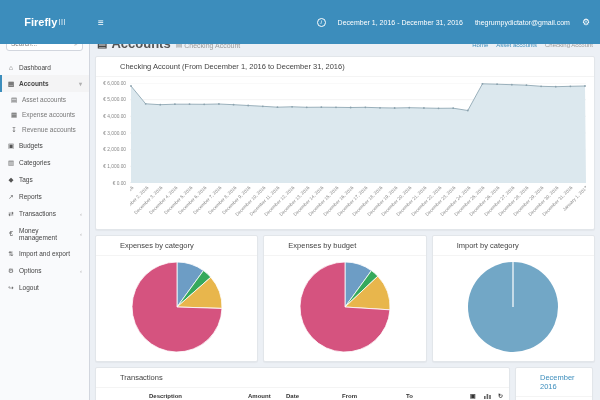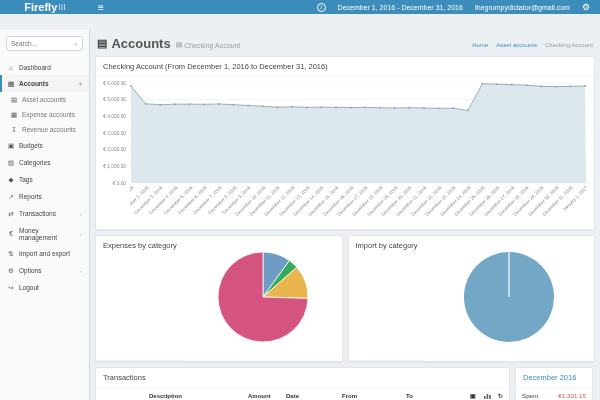--- a/index.html
+++ b/index.html
@@ -1,20 +1,20 @@
 <!DOCTYPE html>
 <html><head>
 <meta charset="utf-8">
 <style>
   *{box-sizing:border-box;margin:0;padding:0}
   html,body{width:600px;height:400px;overflow:hidden}
   body{font-family:"Liberation Sans",sans-serif;background:#ecf0f5;color:#444}
 
   
-  .topbar{position:fixed;top:0;left:0;width:600px;height:14px;background:#3c8dbc;display:flex;align-items:center;z-index:20}
+  .topbar{position:fixed;top:0;left:0;width:600px;height:44px;background:#3c8dbc;display:flex;align-items:center;z-index:20}
   .logo{width:90px;height:30px;display:flex;align-items:center;justify-content:center;color:#fff;font-size:11px;font-weight:bold}
   .logo .suffix{font-weight:normal;opacity:.75;margin-left:1px;font-size:9px}
   .toggle{color:#fff;font-size:10px;padding:0 8px;cursor:pointer}
   .nav-right{margin-left:auto;display:flex;align-items:center;gap:12px;padding-right:10px;color:#fff;font-size:7px}
   .info-badge{width:9px;height:9px;border:1px solid #fff;border-radius:50%;font-size:6px;display:flex;align-items:center;justify-content:center;font-style:italic}
   .gear{font-size:9px}
 
   
   .sidebar{position:fixed;top:30px;left:0;bottom:0;width:90px;background:#f9fafc;border-right:1px solid #d2d6de;z-index:10}
   .search-box{margin:6px 6px 8px 6px;display:flex;align-items:center;border:1px solid #d2d6de;border-radius:3px;background:#fff;padding:3px 4px}
@@ -30,36 +30,36 @@
   .main{margin-left:90px;margin-top:30px;padding:4px 5px 0 5px}
   .content-header{display:flex;align-items:baseline;padding:2px 2px 5px 2px}
   .page-title{font-size:13px;font-weight:bold;color:#555;display:flex;align-items:center;gap:4px}
   .page-title .big-icon{font-size:11px;color:#444}
   .page-sub{font-size:7px;color:#9a9a9a;margin-left:5px;display:flex;align-items:center;gap:2px}
   .breadcrumb{margin-left:auto;font-size:6px;display:flex;gap:8px}
   .breadcrumb a{color:#3c8dbc;text-decoration:none;cursor:pointer}
   .breadcrumb .current{color:#999}
 
   .box{background:#fff;border:1px solid #e2e6ea;border-radius:2px;box-shadow:0 1px 1px rgba(0,0,0,.04)}
-  .box-title{font-size:7.5px;color:#444;padding:5px 7px;border-bottom:1px solid #f4f4f4}
+  .box-title{font-size:7.5px;color:#444;padding:5px 24px;border-bottom:1px solid #f4f4f4}
   a.box-title-link{color:#3c8dbc;text-decoration:none;cursor:pointer;display:block}
 
   
   .chart-box{margin-bottom:5px}
   .chart-wrap{display:grid;grid-template-columns:32px 1fr;padding:6px 8px 2px 2px}
   .ylabels{position:relative;height:100px}
   .ylabels span{position:absolute;right:4px;font-size:4.8px;color:#888;white-space:nowrap}
   .plot{position:relative;height:100px}
   .plot svg{display:block;width:100%;height:100px}
   .xlabels{position:relative;height:44px;grid-column:2;overflow:hidden}
   .xlabels span{position:absolute;top:2px;width:60px;text-align:right;font-size:4.6px;color:#888;transform:rotate(-45deg);transform-origin:100% 0;white-space:nowrap}
 
   
   .pie-row{display:flex;gap:5px;margin-bottom:5px}
-  .pie-box{flex:1;height:127px;display:flex;flex-direction:row}
+  .pie-box{flex:1;height:127px;display:flex;flex-direction:column}
   .pie-body{flex:1;display:flex;align-items:center;justify-content:center}
   .pie-body svg{width:96px;height:96px}
 
   
   .bottom-row{display:flex;gap:5px;align-items:flex-start}
   .tx-box{width:415px}
   .tx-table{width:100%;border-collapse:collapse;font-size:6px}
   .tx-table th{text-align:left;color:#333;padding:4px 3px;border-bottom:1px solid #f4f4f4;font-size:6px}
   .hicon{color:#666;font-size:6.5px;text-align:center}
   .hicon svg{vertical-align:middle}
@@ -271,20 +271,31 @@
       <div class="pie-body">
           <div><svg viewBox="0 0 96 96">
               <path d="M48 48 L48.00 3.00 A45 45 0 0 1 74.45 11.59 Z" fill="#6d9dc5" stroke="#fff" stroke-width="0.8"></path>
               <path d="M48 48 L74.45 11.59 A45 45 0 0 1 81.75 18.24 Z" fill="#35a95c" stroke="#fff" stroke-width="0.8"></path>
               <path d="M48 48 L81.75 18.24 A45 45 0 0 1 92.98 49.41 Z" fill="#e8b64c" stroke="#fff" stroke-width="0.8"></path>
               <path d="M48 48 L92.98 49.41 A45 45 0 1 1 48.00 3.00 Z" fill="#d5537f" stroke="#fff" stroke-width="0.8"></path>
             </svg></div>
         </div>
     </div>
     <div class="box pie-box">
+      <div class="box-title">Expenses by budget</div>
+      <div class="pie-body">
+          <div><svg viewBox="0 0 96 96">
+              <path d="M48 48 L48.00 3.00 A45 45 0 0 1 74.45 11.59 Z" fill="#6d9dc5" stroke="#fff" stroke-width="0.8"></path>
+              <path d="M48 48 L74.45 11.59 A45 45 0 0 1 80.80 17.20 Z" fill="#35a95c" stroke="#fff" stroke-width="0.8"></path>
+              <path d="M48 48 L80.80 17.20 A45 45 0 0 1 92.91 50.83 Z" fill="#e8b64c" stroke="#fff" stroke-width="0.8"></path>
+              <path d="M48 48 L92.91 50.83 A45 45 0 1 1 48.00 3.00 Z" fill="#d5537f" stroke="#fff" stroke-width="0.8"></path>
+            </svg></div>
+        </div>
+    </div>
+    <div class="box pie-box">
       <div class="box-title">Import by category</div>
       <div class="pie-body">
           <div><svg viewBox="0 0 96 96">
               <circle cx="48" cy="48" r="45" fill="#72a7c6"></circle>
               <line x1="48" y1="48" x2="48" y2="3" stroke="#fff" stroke-width="1.2"></line>
             </svg></div>
         </div>
     </div>
   </div>
 

